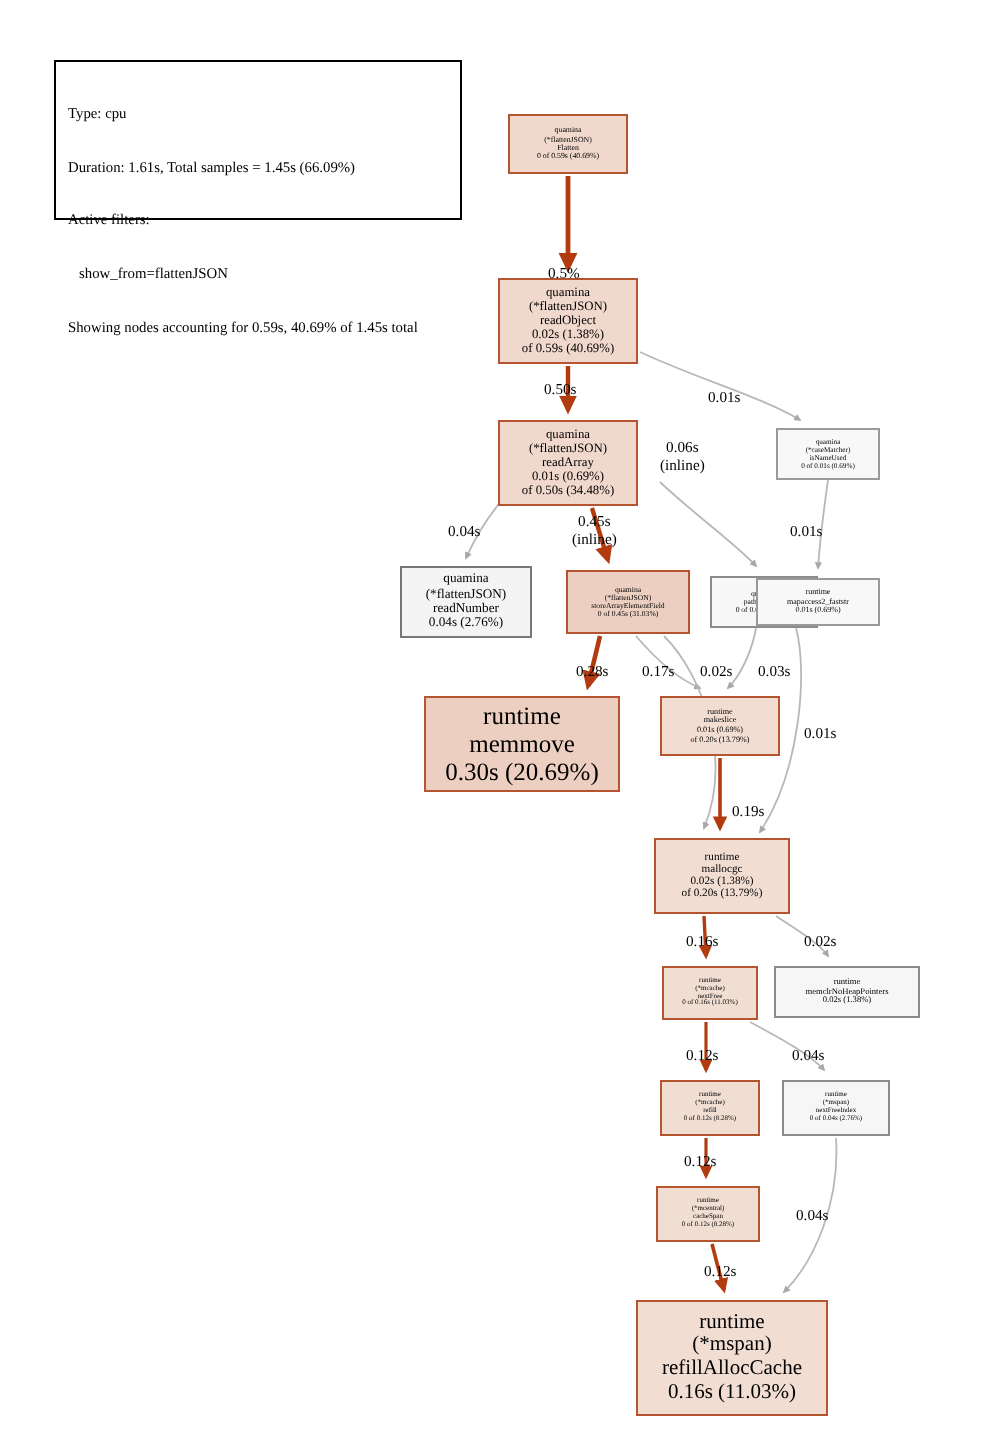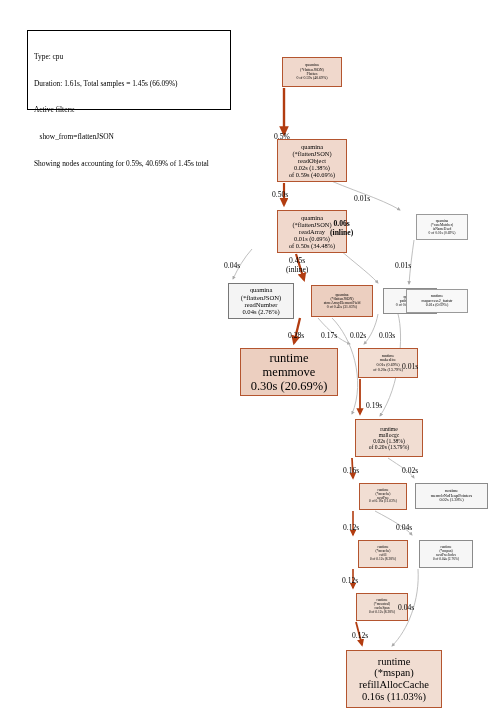--- a/index.html
+++ b/index.html
@@ -43,21 +43,20 @@
     box-sizing: border-box;
     border: 1px solid #6b5a52;
     background: #f8f8f8;
     text-align: center;
     display: flex;
     flex-direction: column;
     justify-content: center;
     align-items: center;
     line-height: 1.12;
     overflow: hidden;
-    margin-left: 28px;
   }
   .node span { display: block; white-space: nowrap; }
 
   svg { position: absolute; left:0; top:0; overflow: visible; }
   .edge-label {
     position: absolute;
     font-size: 7.6px;
     line-height: 9px;
     text-align: center;
     white-space: pre;
@@ -213,21 +212,21 @@
         <span>0.16s (11.03%)</span>
       </div>
     </div>
   <div id="labels-layer">
       <div class="edge-label" style="left: 274px; top: 108px; margin-top: 24px;">0.5%</div>
       <div class="edge-label" style="left: 272px; top: 190px;">0.50s</div>
       <div class="edge-label" style="left: 354px; top: 194px;">0.01s</div>
       <div class="edge-label" style="left: 224px; top: 261px;">0.04s</div>
       <div class="edge-label" style="left: 286px; top: 256px;">0.45s
 (inline)</div>
-      <div class="edge-label" style="left: 330px; top: 219px; font-weight: bold;">0.06s
+      <div class="edge-label" style="left: 330px; top: 219px;">0.06s
 (inline)</div>
       <div class="edge-label" style="left: 395px; top: 261px;">0.01s</div>
       <div class="edge-label" style="left: 288px; top: 331px;">0.28s</div>
       <div class="edge-label" style="left: 321px; top: 331px; text-align: right;">0.17s</div>
       <div class="edge-label" style="left: 350px; top: 331px;">0.02s</div>
       <div class="edge-label" style="left: 379px; top: 331px;">0.03s</div>
       <div class="edge-label" style="left: 402px; top: 362px;">0.01s</div>
       <div class="edge-label" style="left: 366px; top: 401px;">0.19s</div>
       <div class="edge-label" style="left: 343px; top: 466px;">0.16s</div>
       <div class="edge-label" style="left: 402px; top: 466px;">0.02s</div>

